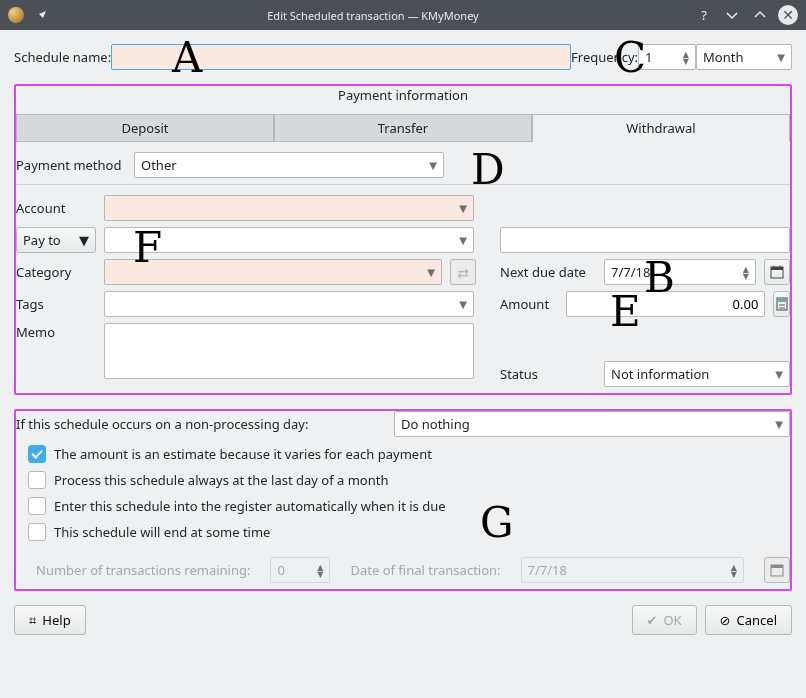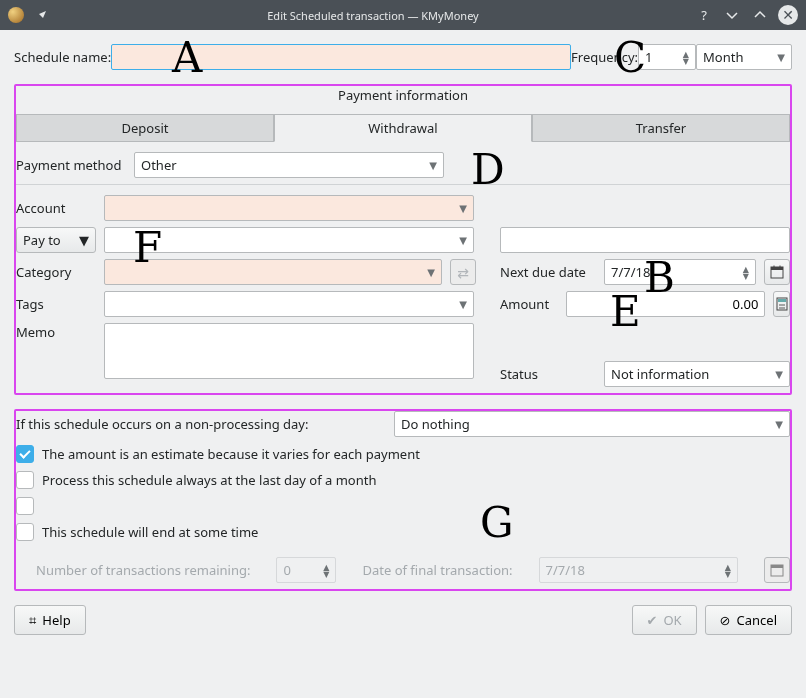--- a/index.html
+++ b/index.html
@@ -80,21 +80,21 @@
   .spin .spin-btns { display:flex; flex-direction:column; line-height:7px; font-size:8px; color:#6d7275; }
 
   textarea.memo {
     width:370px; height:56px; border:1px solid #b6b9bb; border-radius:2px; resize:none; font:inherit; padding:4px;
   }
 
   .cols { display:flex; gap:20px; }
   .leftcol { flex:1; }
   .rightcol { width:290px; }
 
-  .checkbox-row { display:flex; align-items:center; gap:8px; margin:8px 0; }
+  .checkbox-row { display:flex; align-items:center; gap:8px; margin:8px 12px; }
   .cb {
     width:18px; height:18px; border:1px solid #b6b9bb; border-radius:3px; background:#fff;
     display:flex; align-items:center; justify-content:center; cursor:pointer;
   }
   .cb.checked { background:#3daee9; border-color:#3daee9; }
   .cb.checked::after { content:""; width:8px; height:4px; border-left:2px solid #fff; border-bottom:2px solid #fff; transform:rotate(-45deg); margin-top:-3px; }
 
   .dim { color:#a4a9ad; }
 
   .dialog-buttons { display:flex; gap:8px; margin-top:14px; }
@@ -153,25 +153,25 @@
     </div>
   </div>
 
   <div class="group">
     <div class="group-title">Payment information</div>
 
     <div class="tabs">
       <div class="tab">
           <span>Deposit</span>
         </div>
+      <div class="tab">
+          <span>Transfer</span>
+        </div>
       <div class="tab active">
           <span>Withdrawal</span>
-        </div>
-      <div class="tab">
-          <span>Transfer</span>
         </div>
     </div>
 
     <div class="fieldrow">
       <span class="fixed-label">Payment method</span>
       <div class="combo" style="width:310px">
         <span class="combo-text">Other</span>
         <span class="caret">▼</span>
       </div>
     </div>
@@ -281,27 +281,28 @@
     <div class="checkbox-row">
       <div class="cb checked"></div>
       <span>The amount is an estimate because it varies for each payment</span>
     </div>
     <div class="checkbox-row">
       <div class="cb"></div>
       <span>Process this schedule always at the last day of a month</span>
     </div>
     <div class="checkbox-row">
       <div class="cb"></div>
+      <span>Enter this schedule into the register automatically when it is due</span>
     </div>
     <div class="checkbox-row">
       <div class="cb"></div>
       <span>This schedule will end at some time</span>
     </div>
 
-    <div class="fieldrow dim" style="margin-top:16px; gap:26px; padding-left:20px">
+    <div class="fieldrow dim" style="margin-top:16px; gap:20px; padding-left:20px">
       <span>Number of transactions remaining:</span>
       <div class="spin" style="width:60px; border-color:#d6d8da; background:#eff0f1">
         <span class="spin-text">0</span>
         <span class="spin-btns">
             <span>▲</span>
             <span>▼</span>
           </span>
       </div>
       <span>Date of final transaction:</span>
       <div class="spin" style="flex:1; border-color:#d6d8da; background:#eff0f1">

